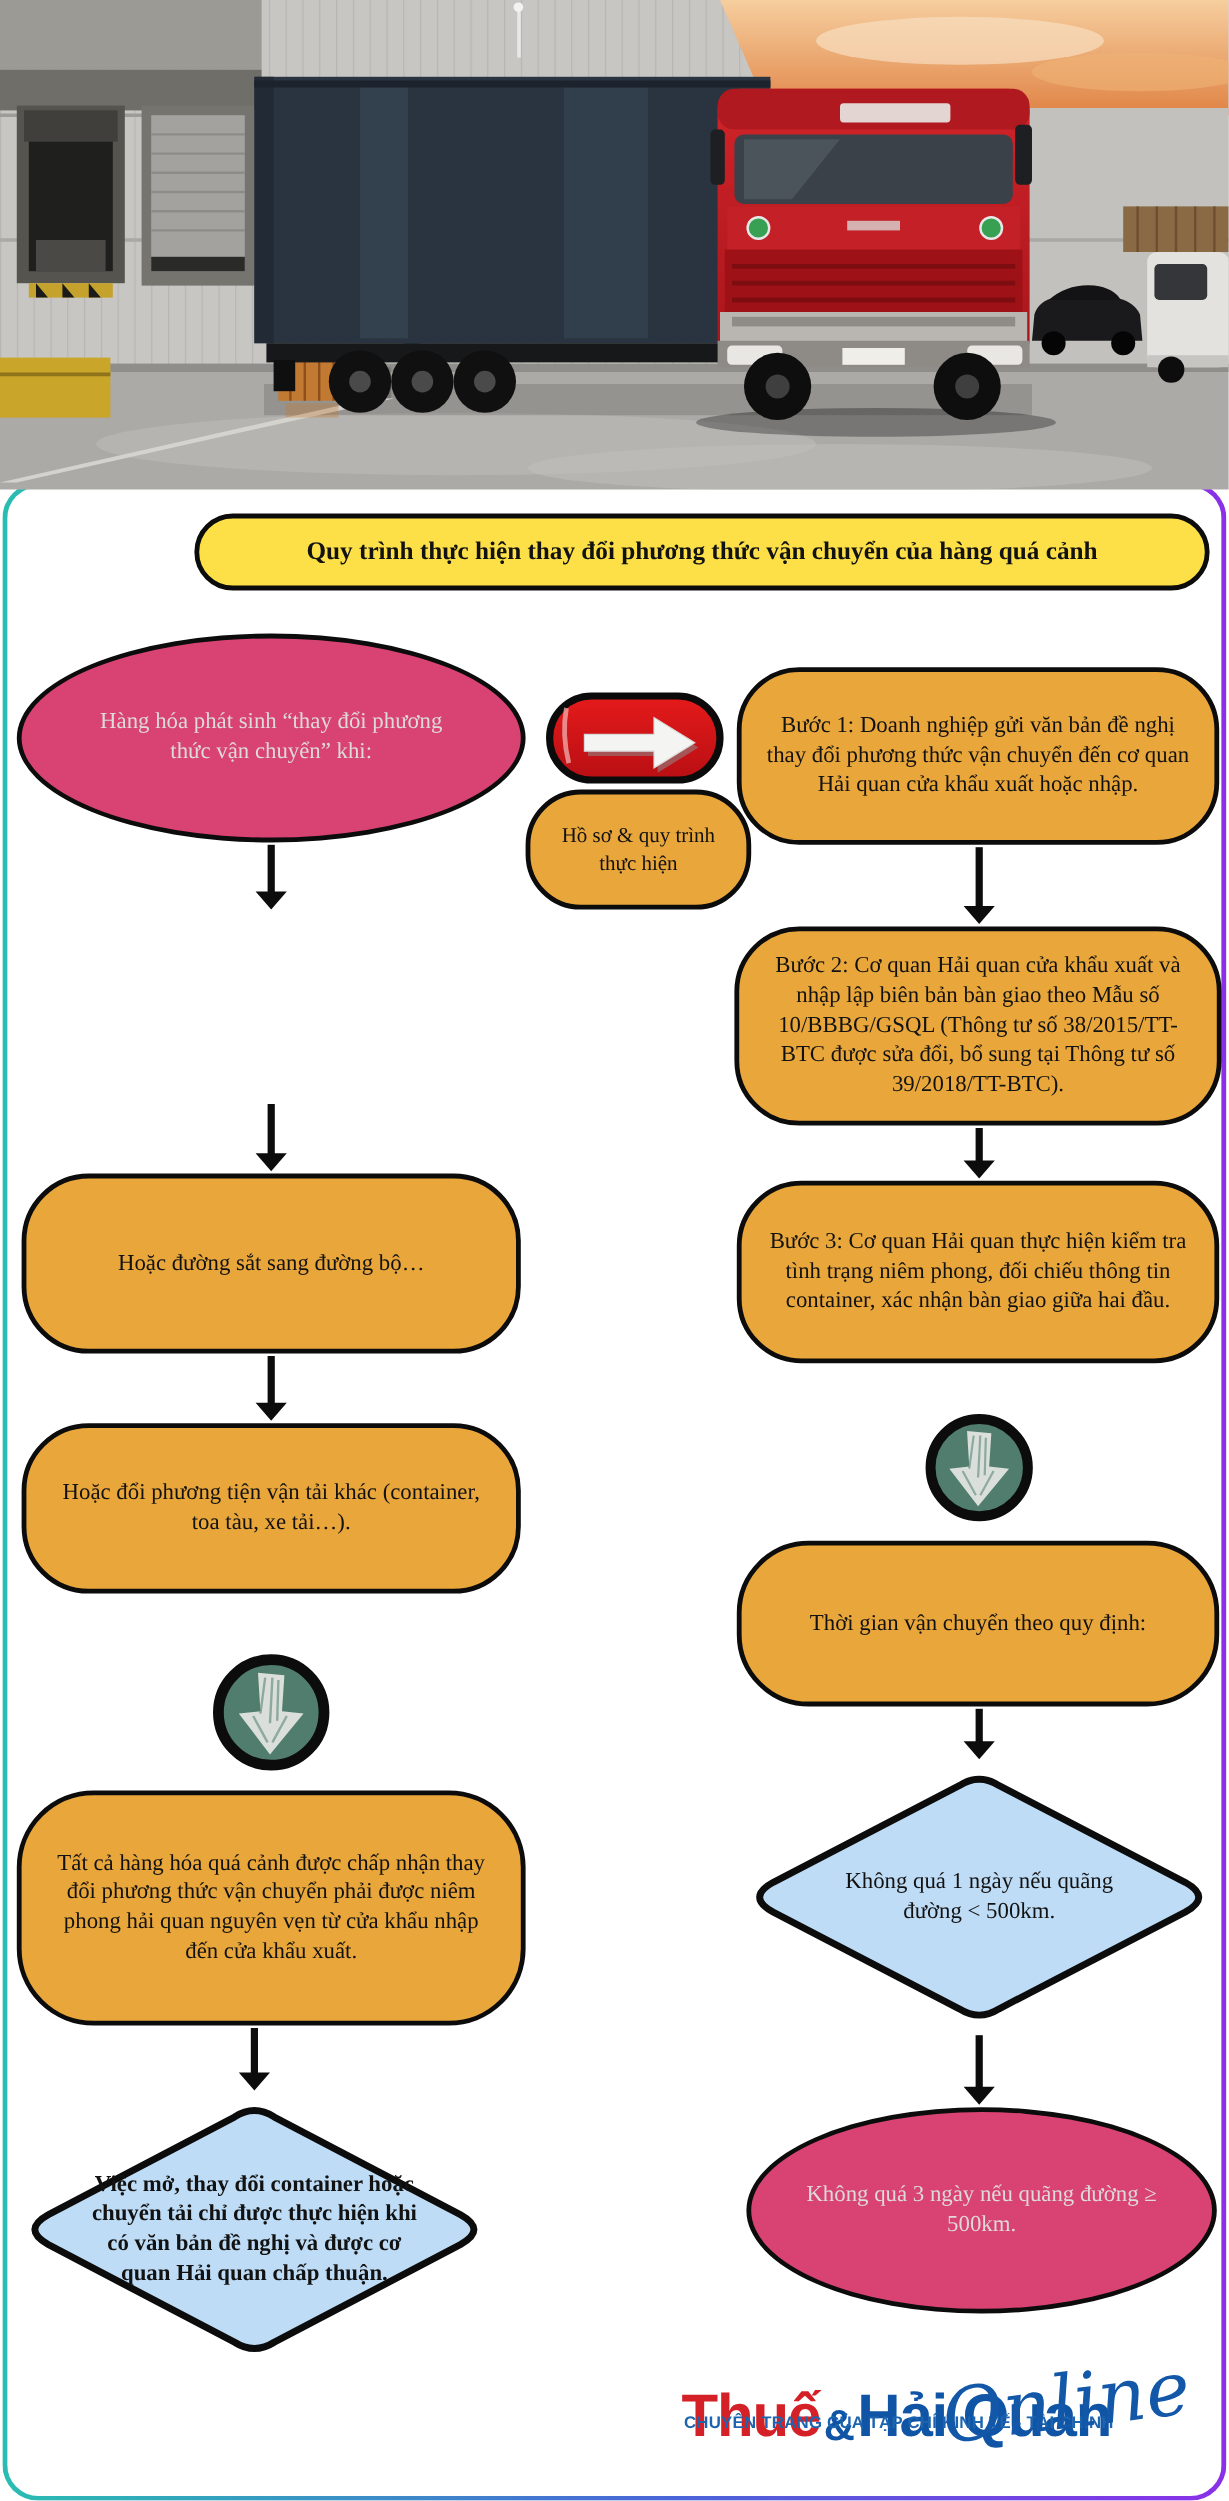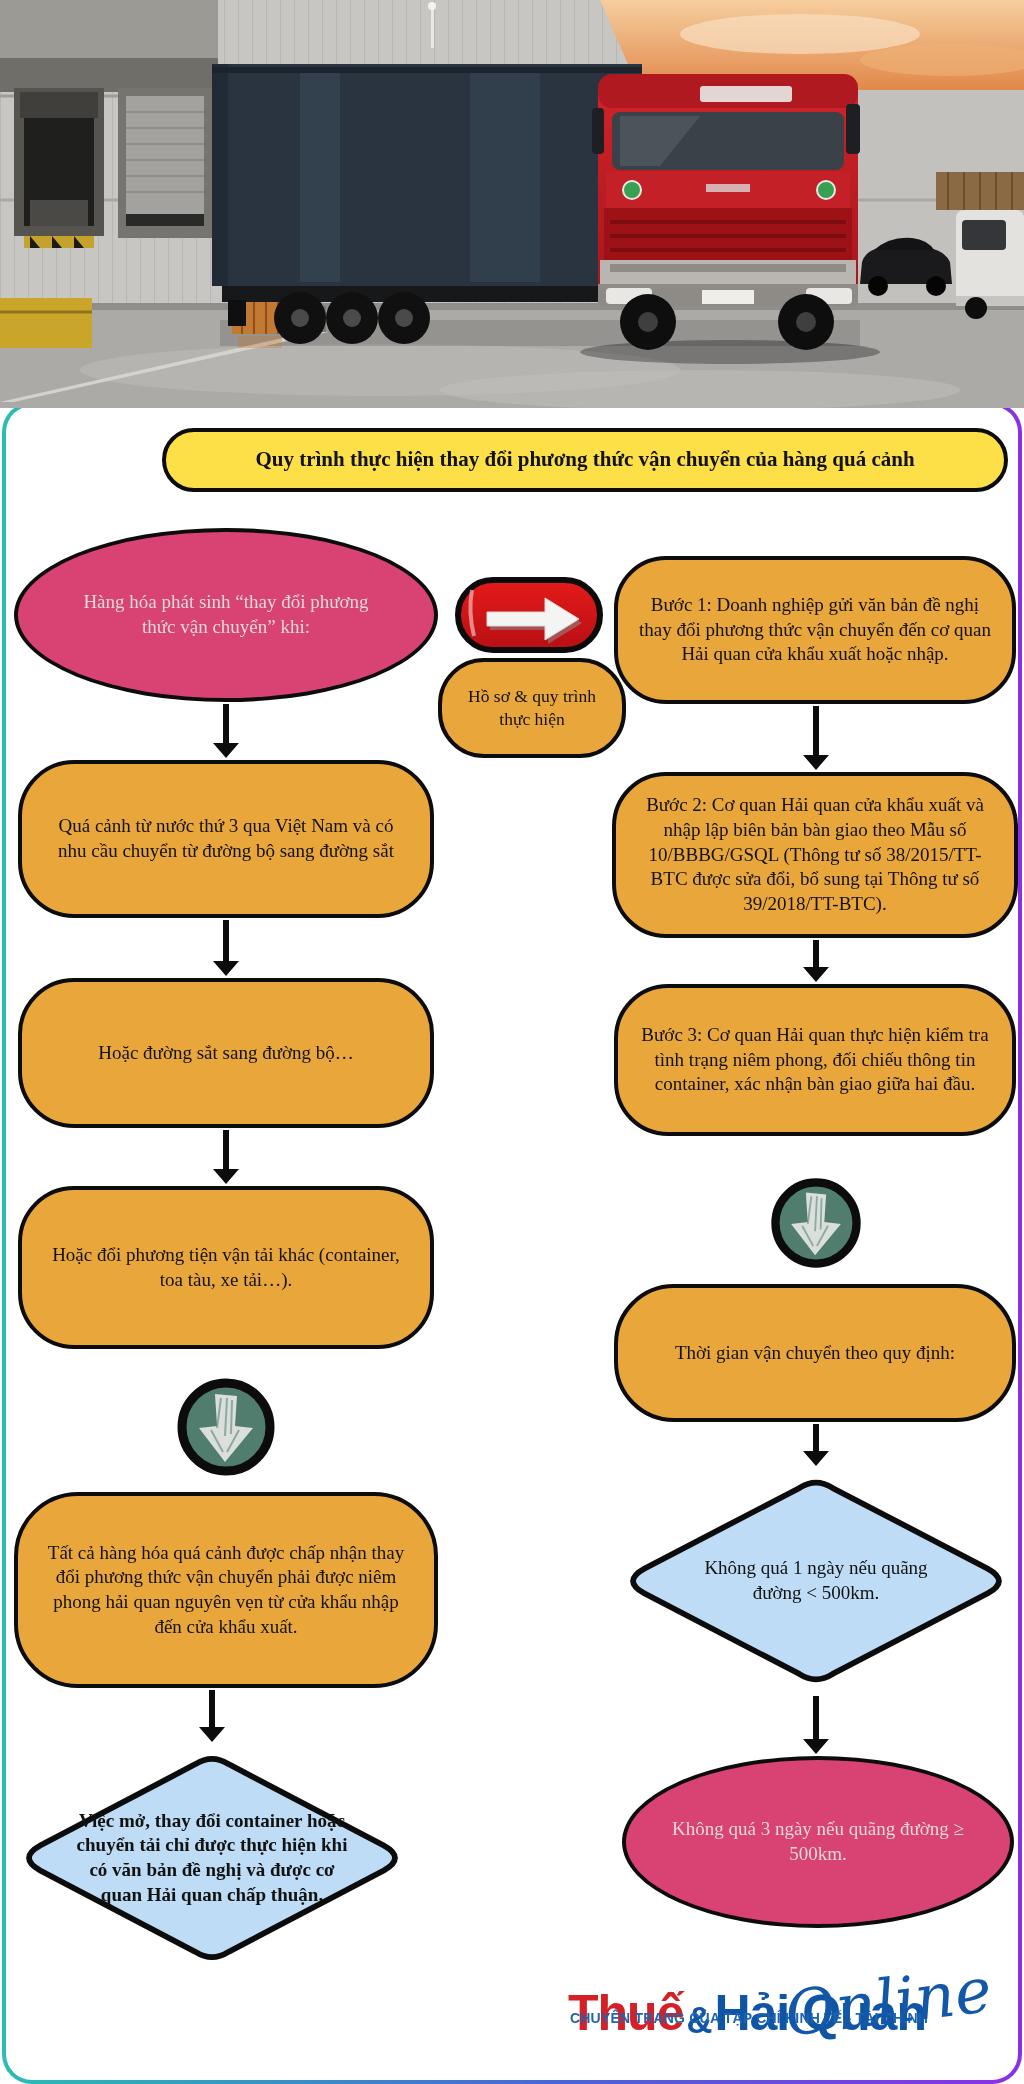--- a/index.html
+++ b/index.html
@@ -197,31 +197,28 @@
   </div>
   <div class="node gold" style="left:438px;top:658px;width:188px;height:100px;border-radius:46px;font-size:17.5px;padding:0 14px;">
     <span>Hồ sơ &amp; quy trình thực hiện</span>
   </div>
 
   <div class="node pinkell" style="left:14px;top:528px;width:424px;height:174px;padding:0 50px;">
     <span>Hàng hóa phát sinh “thay đổi phương thức vận chuyển” khi:</span>
   </div>
   <div class="flow-arrow" style="left:213px;top:704px;height:54px;"></div>
 
-  <div class="node gold" style="left:18px;top:760px;width:416px;height:158px;border-radius:56px;padding:0 22px;">
-    <span>Quá cảnh từ nước thứ 3 qua Việt Nam và có nhu cầu chuyển từ đường bộ sang đường sắt</span>
-  </div>
   <div class="flow-arrow" style="left:213px;top:920px;height:56px;"></div>
 
   <div class="node gold" style="left:18px;top:978px;width:416px;height:150px;border-radius:56px;padding:0 28px;">
     <span>Hoặc đường sắt sang đường bộ…</span>
   </div>
   <div class="flow-arrow" style="left:213px;top:1130px;height:54px;"></div>
 
-  <div class="node gold" style="left:18px;top:1186px;width:416px;height:163px;border-radius:56px;padding:0 24px;">
+  <div class="node gold" style="left:18px;top:1186px;width:416px;height:142px;border-radius:56px;padding:0 24px;">
     <span>Hoặc đổi phương tiện vận tải khác (container, toa tàu, xe tải…).</span>
   </div>
 
   <div class="icon-wrap" style="left:175px;top:1376px;width:102px;height:102px;">
     <svg viewBox="0 0 102 102" width="102" height="102">
       <circle cx="51" cy="51" r="44" fill="#517D6F" stroke="#0C0C0C" stroke-width="9"></circle>
       <polygon points="40,18 62,20 60,50 78,52 50,86 24,52 42,50" fill="#EDEDEB" opacity="0.88"></polygon>
       <g stroke="#517D6F" stroke-width="2" opacity="0.55">
         <line x1="46" y1="22" x2="42" y2="52"></line>
           <line x1="52" y1="22" x2="50" y2="60"></line>

